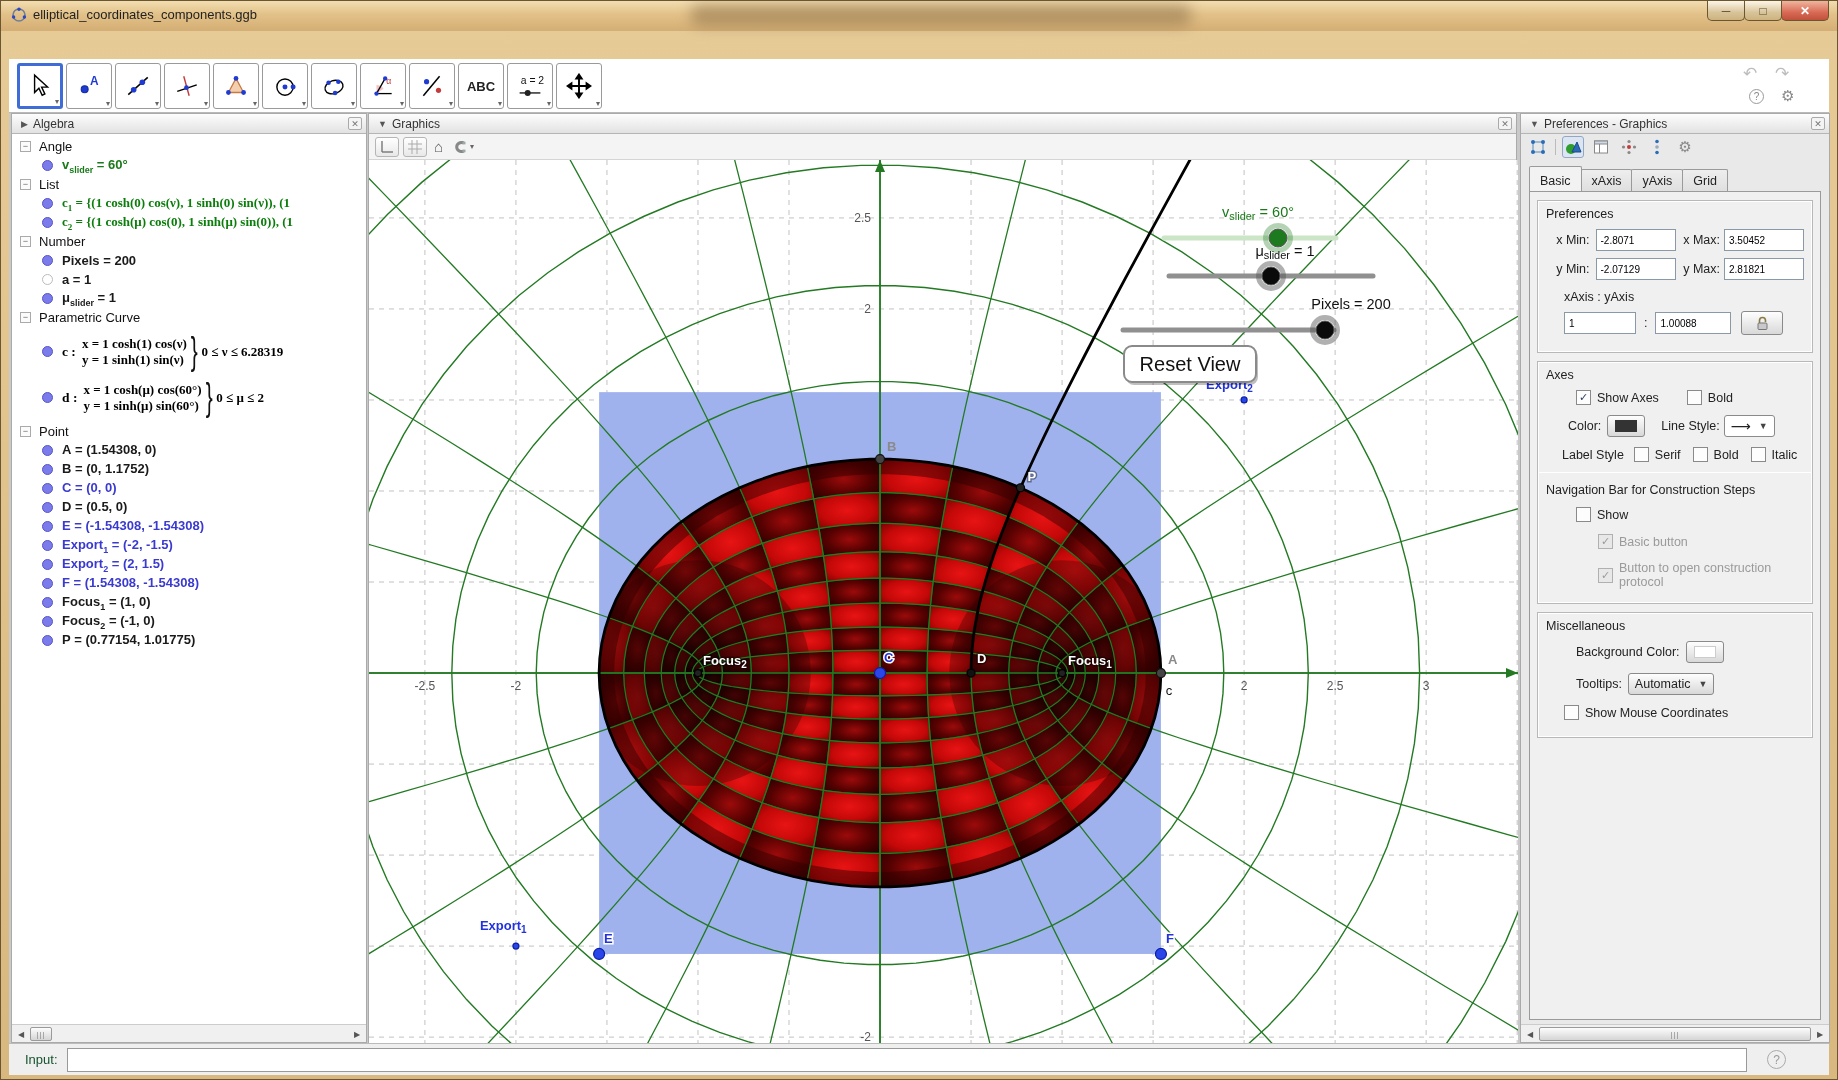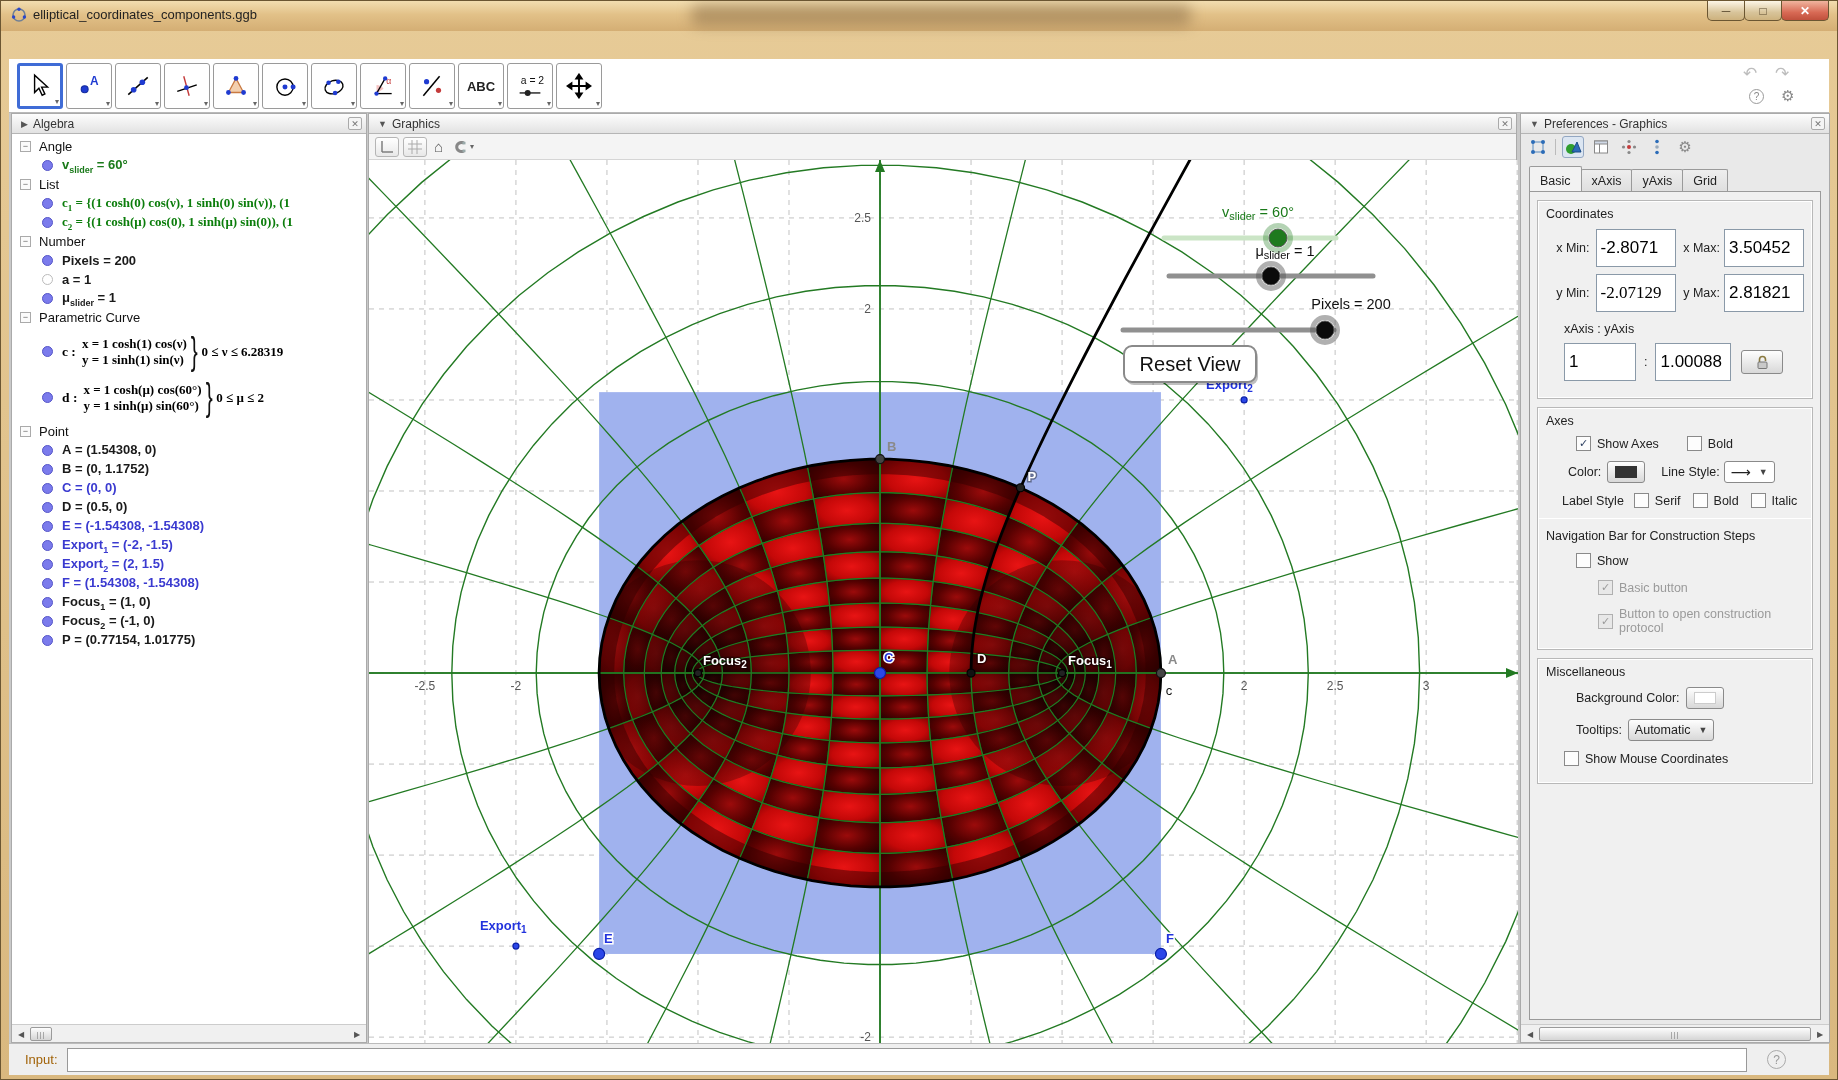--- a/index.html
+++ b/index.html
@@ -98,41 +98,41 @@
   .tabs { position:absolute; left:8px; top:52px; display:flex; }
   .tab { font-size:12.5px; color:#222; padding:4px 10px 3px; border:1px solid #9a9a9a; border-bottom:none;
     background:linear-gradient(#eee,#ddd); margin-right:-1px; border-radius:2px 2px 0 0; position:relative; top:3px;text-align:right;}
   .tab.active { background:#f2f2f2; top:0; padding-top:7px; z-index:2; }
   .tabpanel { position:absolute; left:8px; right:8px; top:77px; bottom:22px; border:1px solid #9a9a9a;
     background:#f0f0f0; overflow:hidden; }
   .group { border:1px solid #b8b8b8; box-shadow:inset 0 0 0 1px #fff; margin:8px 7px; padding:6px 8px 10px; font-size:12.5px; color:#222;}
   .gtitle { margin-bottom:8px; }
   .frow { display:flex; align-items:center; margin:7px 0; }
   .flabel { text-align:right; }
-  .tinput { border:1px solid #8a99a8; background:#fff; height:38px; font-size:17px; padding:1px 4px;
+  .tinput { border:1px solid #8a99a8; background:#fff; height:22px; font-size:10px; padding:1px 4px;
     font-family:"Liberation Sans",sans-serif; }
   .cb { flex:0 0 15px; width:15px; height:15px; border:1px solid #8a8a8a; background:#fdfdfd; color:transparent;
     font-size:11px; line-height:13px; text-align:center; margin-right:6px; }
   .cb.on { color:#2c3e60; }
   .cb.gray { background:#e8e8e8; border-color:#b0b0b0; }
   .cb.gray.on { color:#9a9a9a; }
   .btn3d { border:1px solid #8a8a8a; border-radius:3px; background:linear-gradient(#fefefe,#d8d8d8);
     display:inline-flex; align-items:center; justify-content:center; }
   .swatch { width:38px; height:22px; }
   .swatch .inner { width:22px; height:12px; }
   .ddbox { height:22px; padding:0 6px; font-size:12.5px; color:#222; gap:8px;}
   .ddbox .caret { font-size:9px; color:#444; }
   .graylbl { color:#9a9a9a; }
   .divider { height:1px; background:#b5b5b5; border-bottom:1px solid #fff; margin:10px -8px; }
   .prefs-scroll { position:absolute; left:0; right:0; bottom:0; height:18px; background:#f0f0f0; border-top:1px solid #ccc;}
 
   
   .inputbar { position:absolute; left:8px; right:8px; top:1042px; height:32px; background:#efefef;
     border-top:1px solid #bbb; }
-  .inputbar .lbl { position:absolute; left:16px; top:8px; font-size:13px; color:#a16207; }
+  .inputbar .lbl { position:absolute; left:16px; top:8px; font-size:13px; color:#14532d; }
   .inputbar input { position:absolute; left:58px; top:4px; width:1680px; height:24px; border:1px solid #999;
     font-size:13px; padding:0 6px; font-family:"Liberation Sans",sans-serif;}
   .inputbar .help { position:absolute; left:1758px; top:6px; width:19px; height:19px; border:1px solid #aaa;
     border-radius:50%; color:#999; font-size:12px; display:flex; align-items:center; justify-content:center; }
 </style>
 </head>
 <body>
 
 <div class="screen">
 
@@ -813,30 +813,30 @@
       </div>
       <div class="tabs">
         <span class="tab active">Basic</span>
         <span class="tab">xAxis</span>
         <span class="tab">yAxis</span>
         <span class="tab">Grid</span>
       </div>
       <div class="tabpanel">
 
         <div class="group">
-          <div class="gtitle">Coordinates</div>
+          <div class="gtitle">Preferences</div>
           <div class="frow">
             <span class="flabel" style="width:52px">x Min:</span>
             <input class="tinput" style="width: 80px; margin: 0px 6px;" value="-2.8071">
             <span class="flabel" style="width:46px">x Max:</span>
             <input class="tinput" style="width: 80px; margin-left: 4px;" value="3.50452">
           </div>
           <div class="frow">
             <span class="flabel" style="width:52px">y Min:</span>
-            <input class="tinput" style="width: 80px; margin: 0px 6px; font-family: Liberation Serif, serif;" value="-2.07129">
+            <input class="tinput" style="width: 80px; margin: 0px 6px;" value="-2.07129">
             <span class="flabel" style="width:46px">y Max:</span>
             <input class="tinput" style="width: 80px; margin-left: 4px;" value="2.81821">
           </div>
           <div class="frow" style="margin-top:10px">
             <span style="margin-left:18px">xAxis : yAxis</span>
           </div>
           <div class="frow">
             <input class="tinput" style="width: 72px; margin-left: 18px;" value="1">
             <span style="margin:0 8px">:</span>
             <input class="tinput" style="width: 76px;" value="1.00088">

